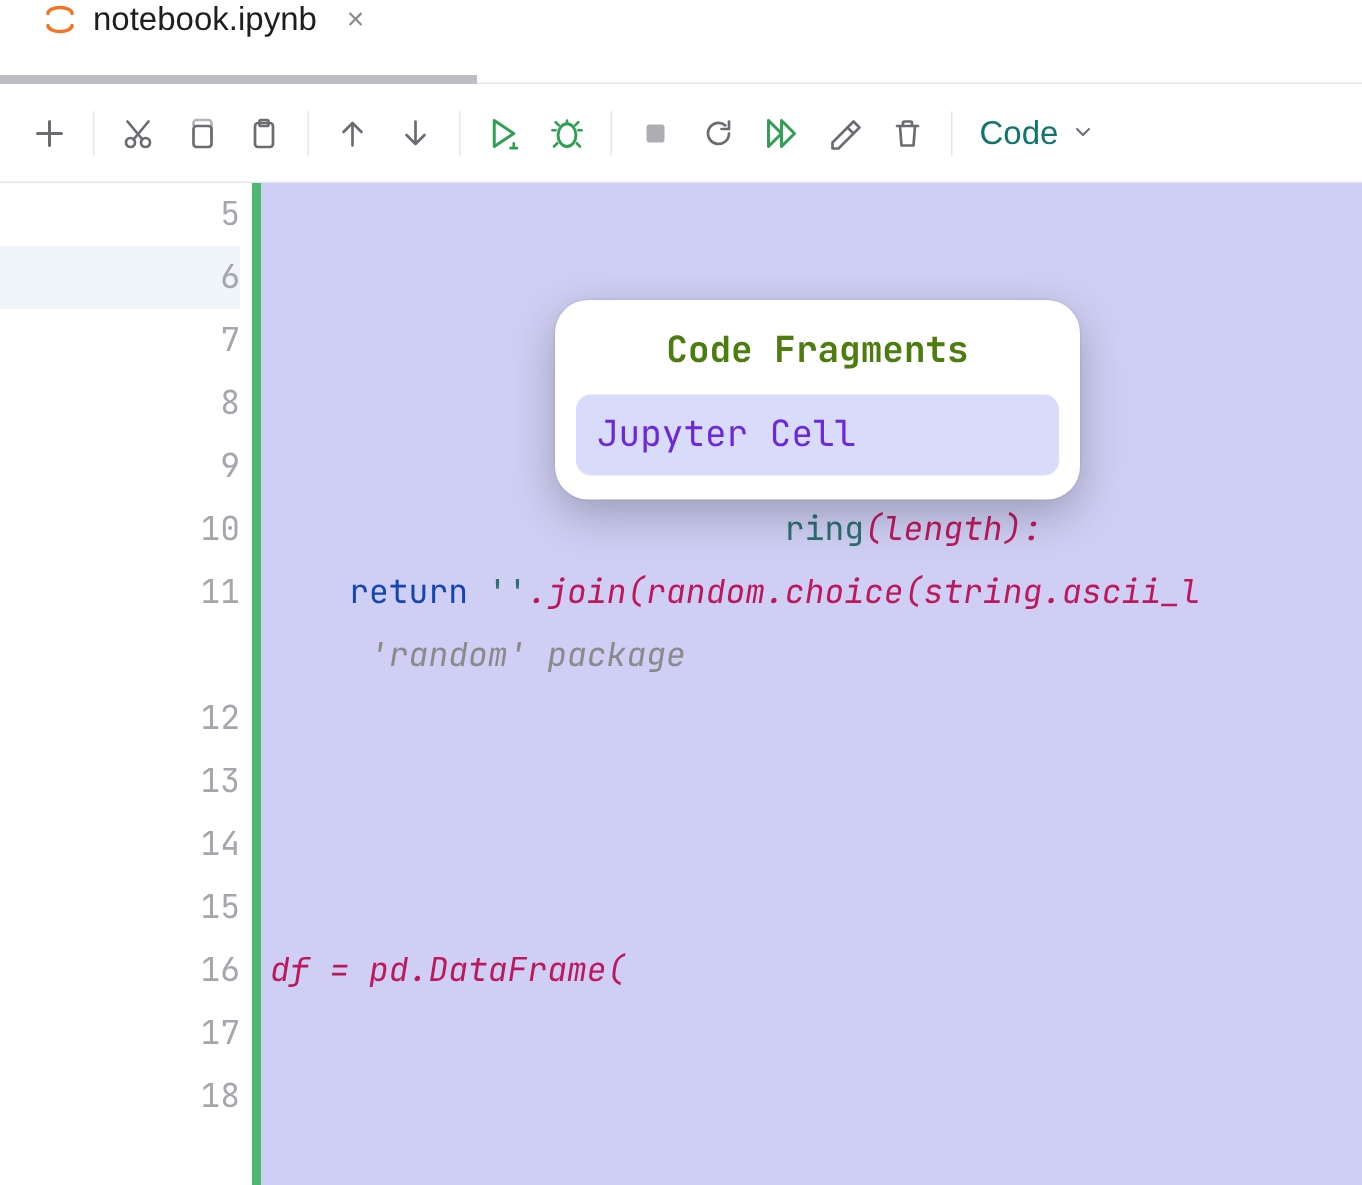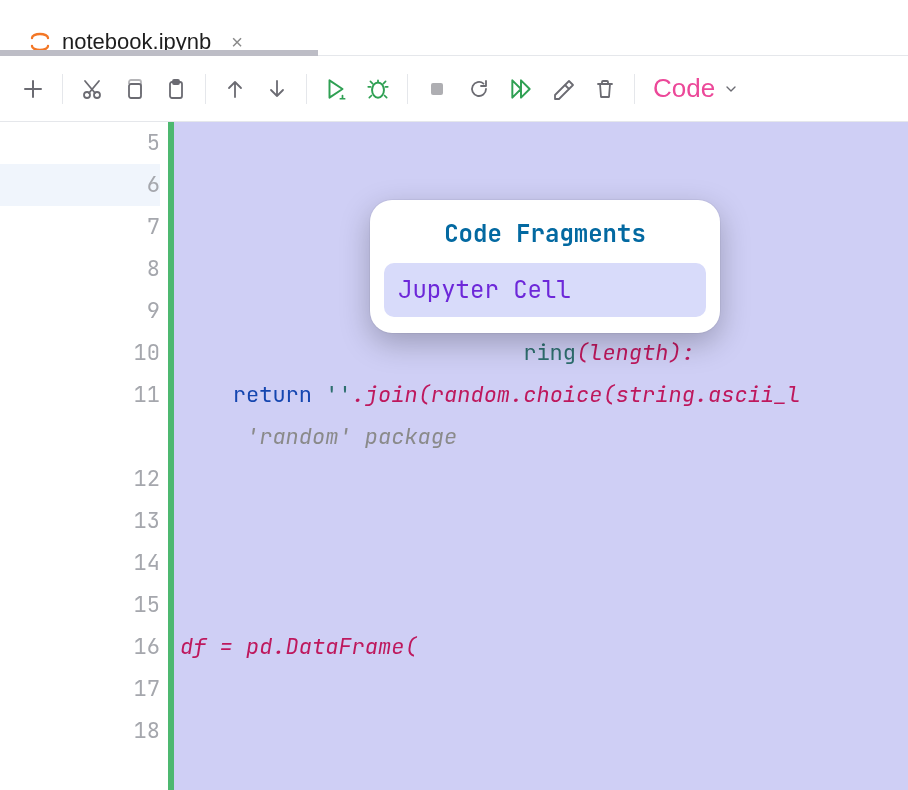--- a/index.html
+++ b/index.html
@@ -7,21 +7,21 @@
     margin: 0;
     font-family: -apple-system, BlinkMacSystemFont, "Segoe UI", sans-serif;
     background: #fff;
     width: 908px;
     height: 790px;
     overflow: hidden;
     position: relative;
   }
   .tab-bar {
     display: flex;
-    align-items: flex-end;
+    align-items: flex-start;
     height: 56px;
     border-bottom: 1px solid #e5e7eb;
     padding-left: 16px;
     position: relative;
   }
   .tab {
     display: flex;
     align-items: center;
     gap: 10px;
     padding: 0 12px;
@@ -58,21 +58,21 @@
     color: #6b6b72;
     border-radius: 6px;
   }
   .tb-btn svg { display: block; }
   .tb-btn.green { color: #2fa053; }
   .tb-sep {
     width: 1px; height: 30px; background: #e5e7eb; margin: 0 8px;
   }
   .tb-code-select {
     display: flex; align-items: center; gap: 8px;
-    font-size: 26px; color: #ec4899;
+    font-size: 22px; color: #0f766e;
     padding: 0 10px;
     cursor: pointer;
   }
   .editor-area {
     display: flex;
     height: calc(790px - 56px - 66px);
     position: relative;
   }
   .left-gutter {
     width: 96px;
@@ -131,21 +131,21 @@
     border-radius: 22px;
     box-shadow: 0 10px 30px rgba(0,0,0,0.25), 0 0 0 1px rgba(0,0,0,0.04);
     padding: 18px 14px 16px 14px;
     z-index: 10;
   }
   .popup-title {
     font-size: 24px;
     font-weight: 700;
     text-align: center;
     margin-bottom: 14px;
-    color: #0369a1;
+    color: #4d7c0f;
   }
   .popup-item {
     font-family: "JetBrains Mono", Menlo, Consolas, monospace;
     font-size: 24px;
     padding: 10px 14px;
     border-radius: 10px;
     color: #6d28d9;
     cursor: pointer;
     line-height: 1.4;
   }

